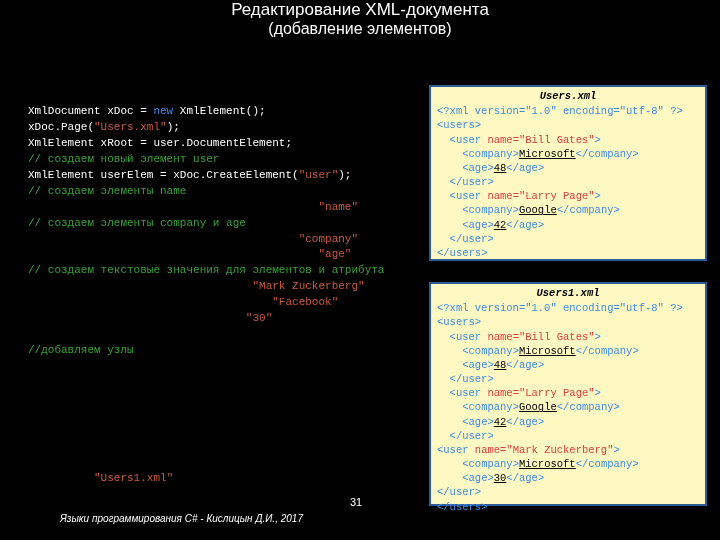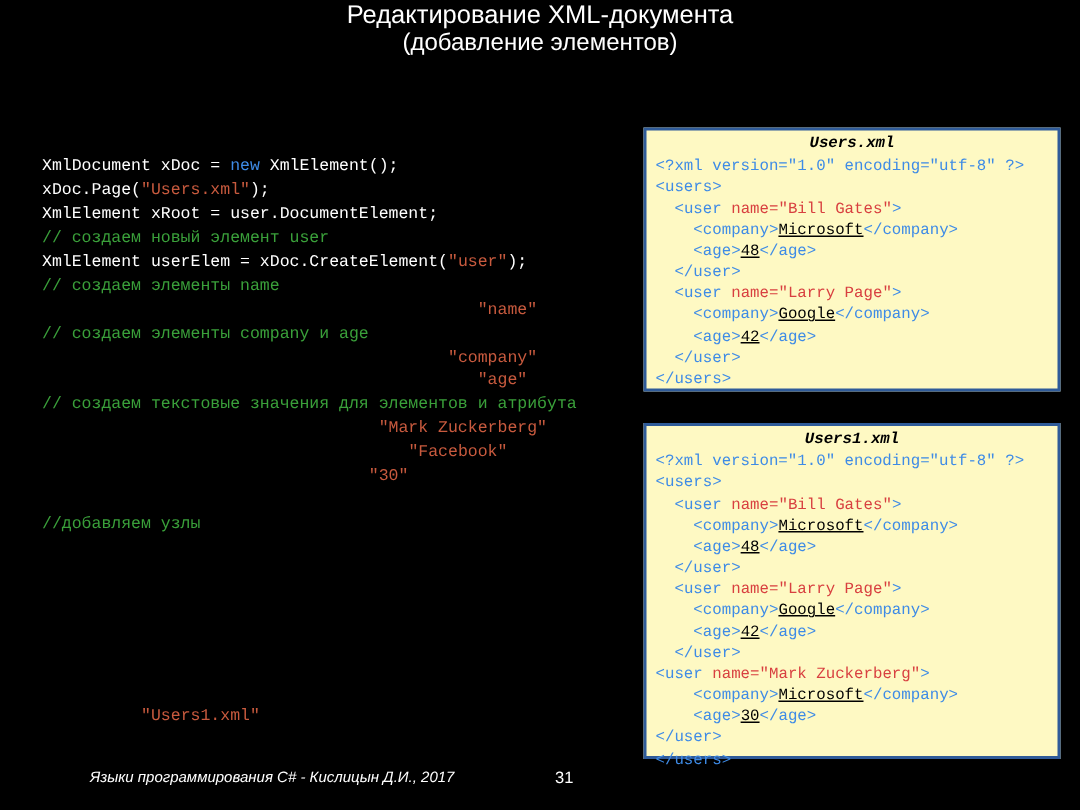--- a/index.html
+++ b/index.html
@@ -7,21 +7,21 @@
   .slide { width: 720px; height: 540px; position: relative; }
   .title { color: #fff; font-size: 26px; font-weight: 400; text-align: center; padding: 12px 0 2px; }
   .subtitle { color: #fff; font-size: 17px; font-weight: 400; text-align: center; }
   .subtitle2 { color: #fff; font-size: 16px; text-align: center; margin-bottom: 6px; }
   .left-code { position: absolute; left: 28px; top: 104px; width: 380px; font-family: Consolas, "Courier New", monospace; font-size: 11px; line-height: 1.45; white-space: pre; color: #fff; }
   .right-box { position: absolute; right: 13px; width: 278px; background: #fef9c3; border: 2px solid #2F5B99; font-family: Consolas, "Courier New", monospace; font-size: 10.5px; line-height: 1.35; padding: 2px 6px 4px; }
   .right-box.top { top: 85px; height: 176px; }
   .right-box.bottom { top: 282px; height: 224px; }
   .box-title { color: #000; font-weight: 700; font-style: italic; text-align: center; margin-bottom: 1px; }
   .footer { position: absolute; bottom: 16px; left: 32px; color: #fff; font-size: 10px; font-style: italic; margin-left: 28px; }
-  .page-num { position: absolute; bottom: 15px; left: 350px; color: #fff; font-size: 11px; margin-left: 20px; }
+  .page-num { position: absolute; bottom: 32px; left: 350px; color: #fff; font-size: 11px; }
   .cw { color: #fff; }
   .kw { color: #3E8BE6; text-align: center; }
   .cm { color: #3AA03A; }
   .st { color: #C85A3E; }
   .tag { color: #3E8BE6; }
   .attr { color: #D84040; }
   .txt { color: #000; text-decoration: underline; }
   .xdecl { color: #3E8BE6; }
   .br { color: #3E8BE6; }
 </style>

